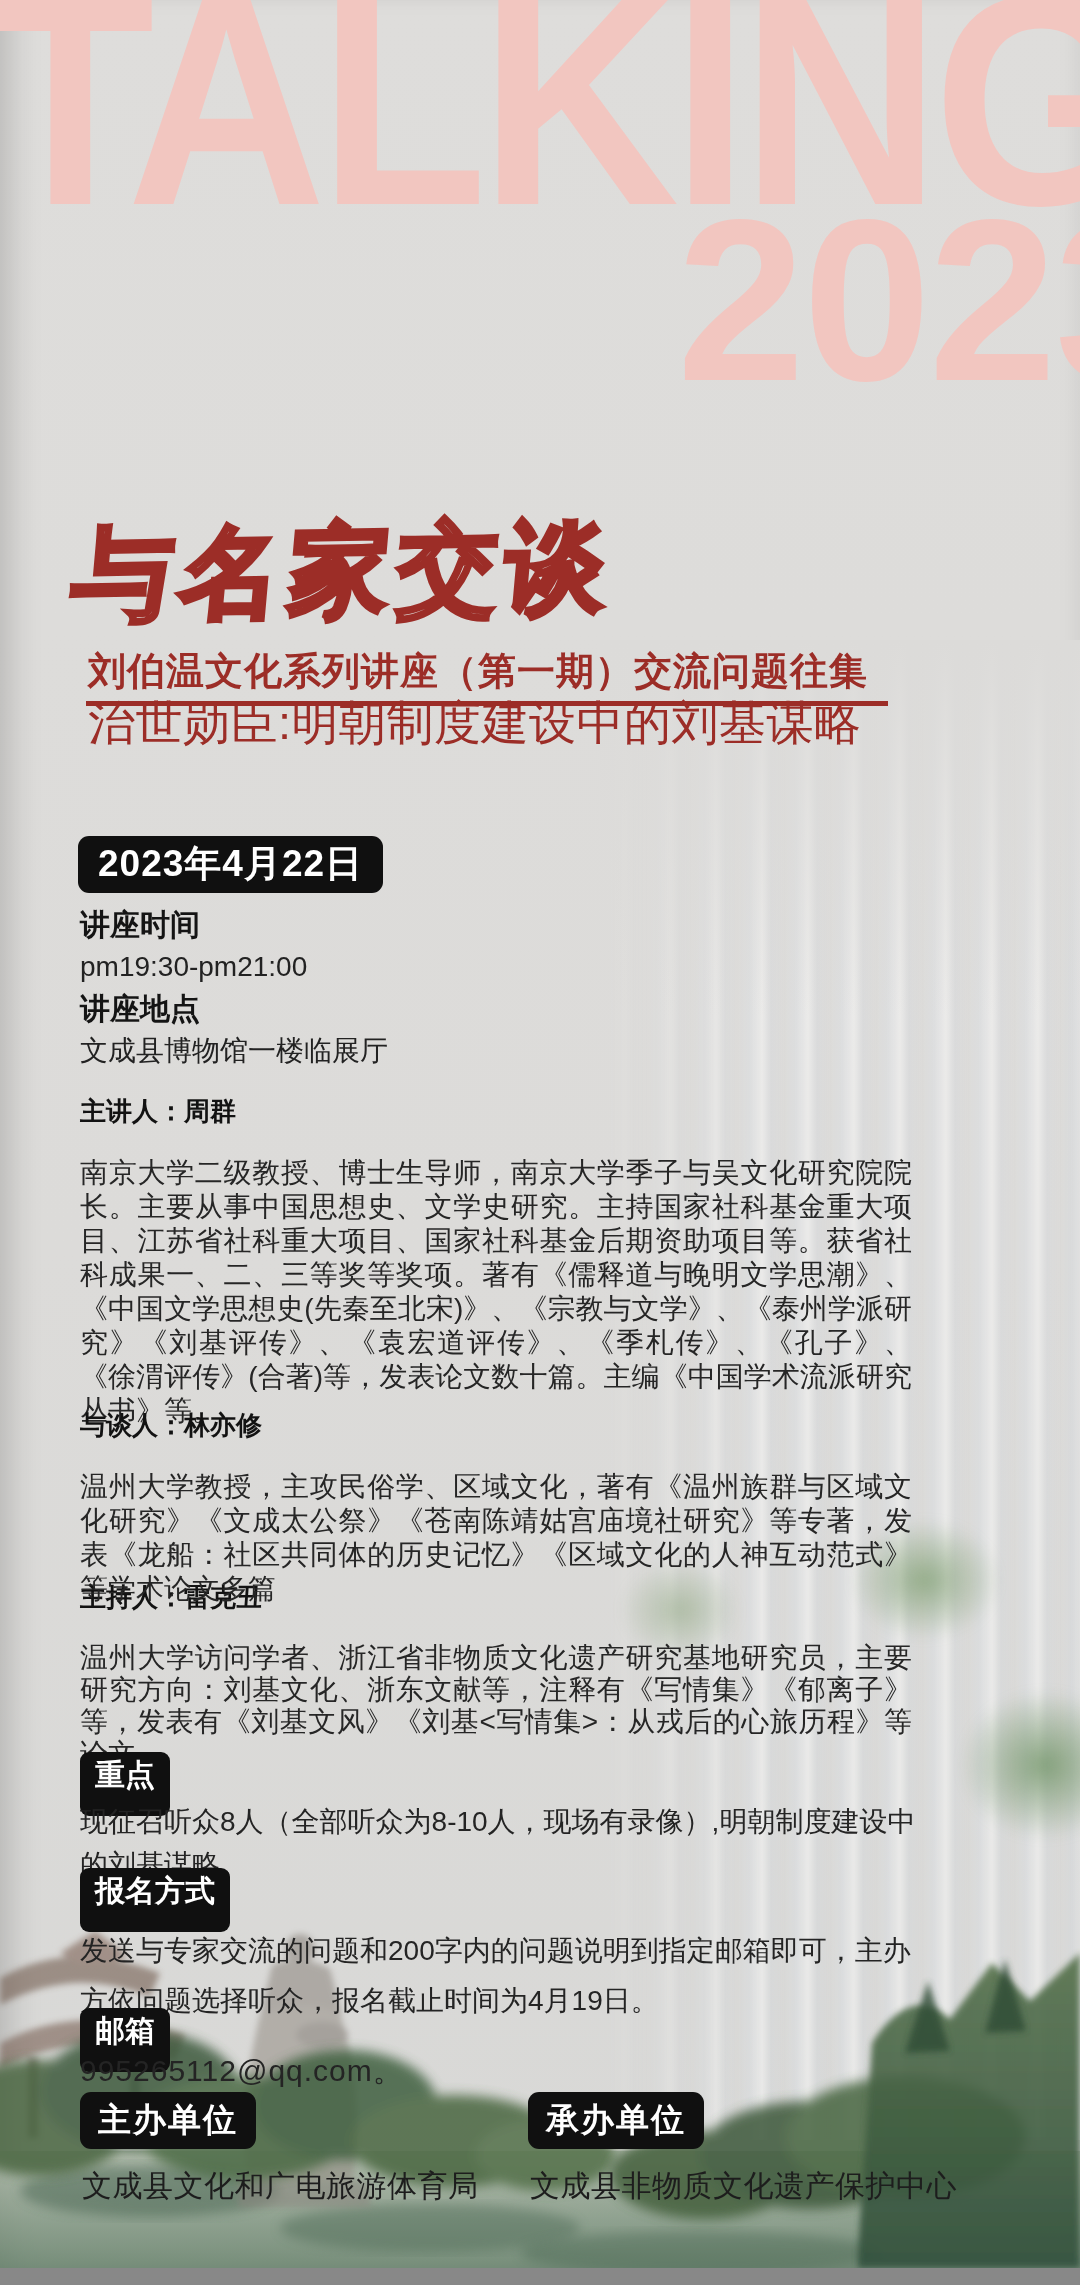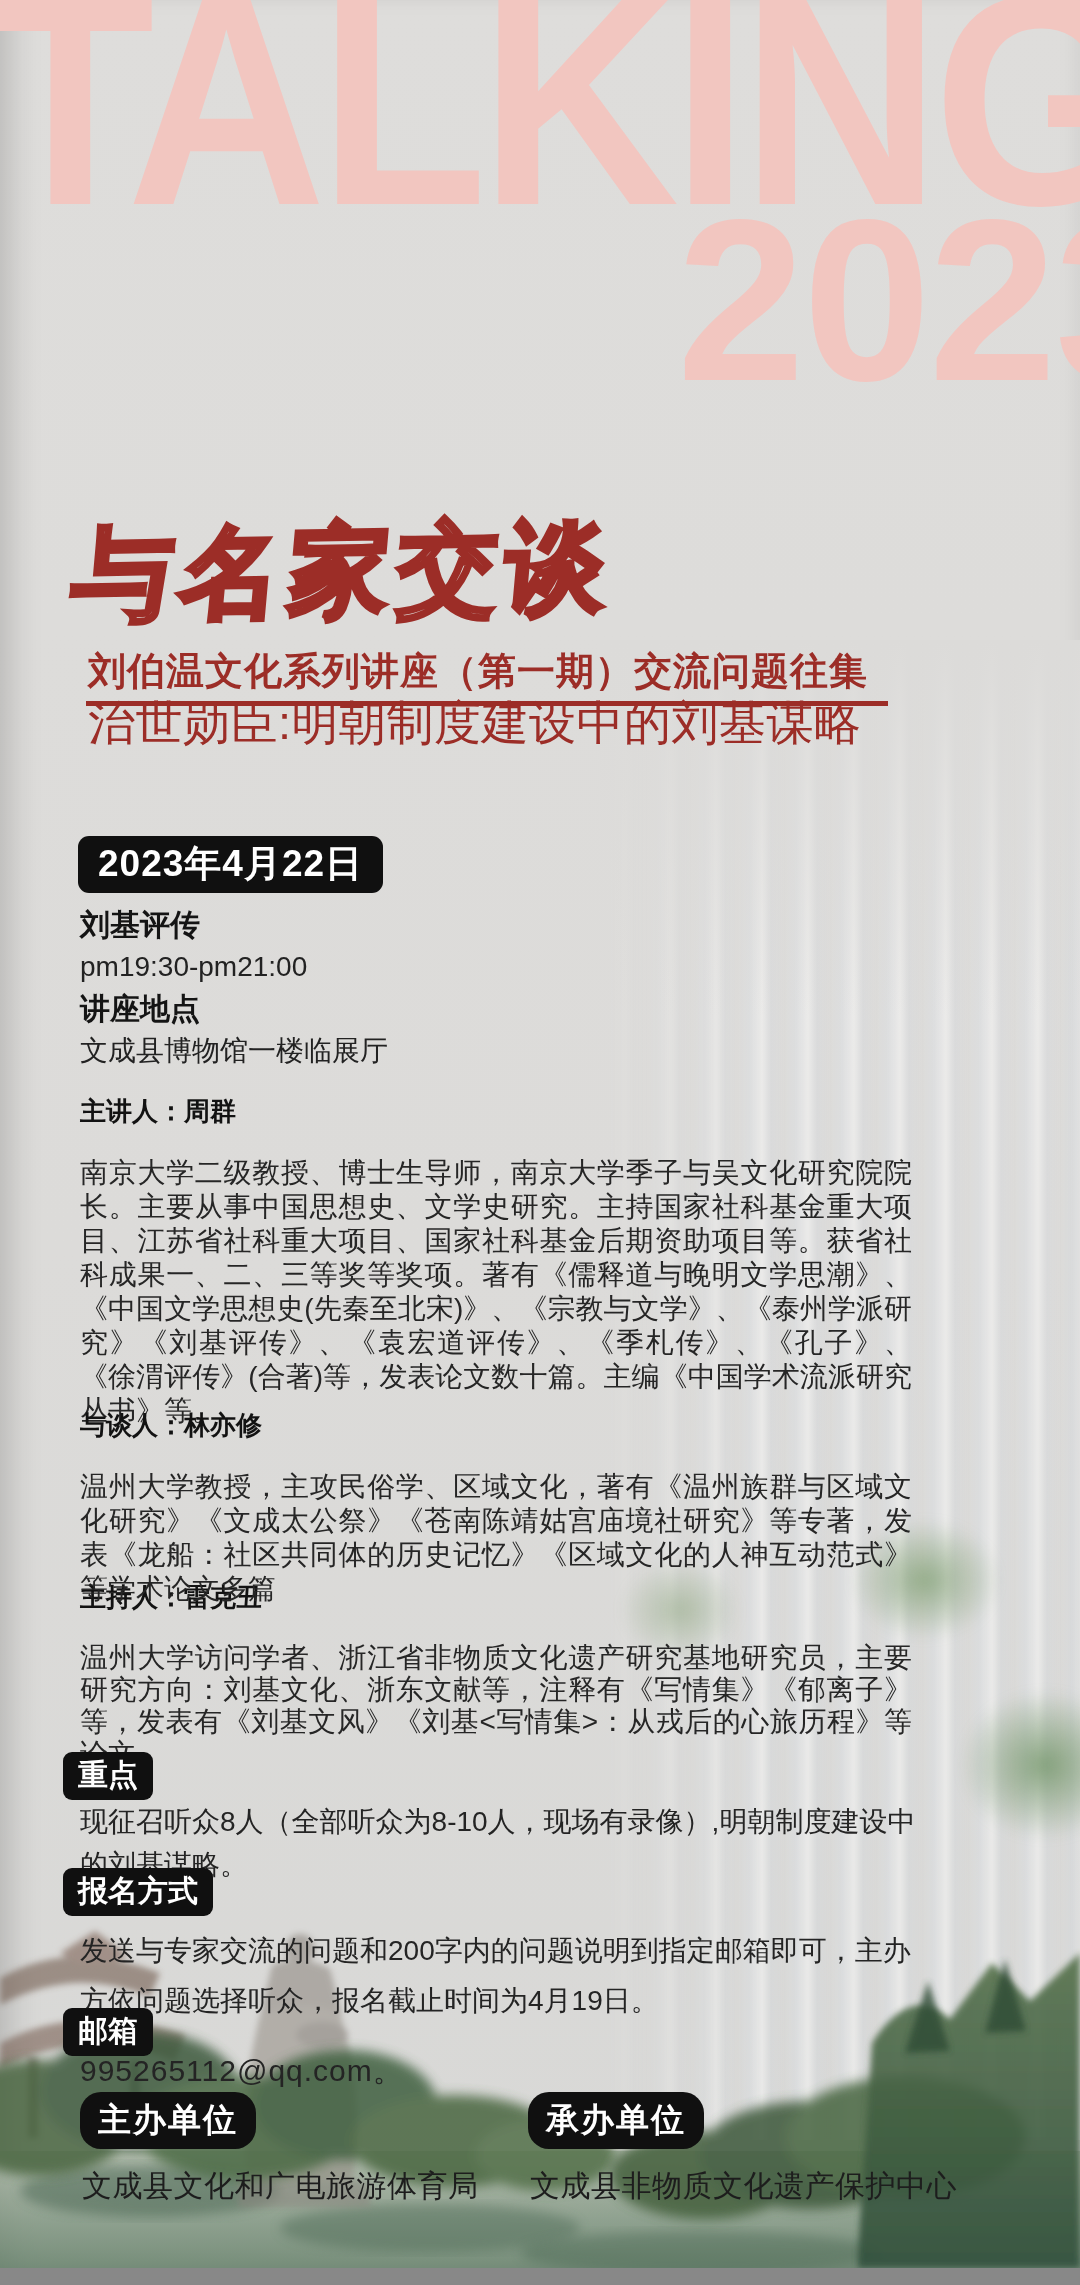--- a/index.html
+++ b/index.html
@@ -80,30 +80,30 @@
   .info .label{font-size:30px;font-weight:800;line-height:42px;color:#141414;}
   .info .value{font-size:28px;line-height:42px;color:#222;}
   
   .person{position:absolute;left:80px;width:832px;color:#1c1c1c;}
   .person .role{font-size:26px;font-weight:800;color:#121212;line-height:1.2;}
   .person .bio{position:absolute;left:0;font-size:28px;color:#262626;text-align:justify;margin-top:16px;}
   .p1{top:1096px;} .p1 .bio{top:44px;line-height:34px;}
   .p2{top:1410px;} .p2 .bio{top:44px;line-height:34px;}
   .p3{top:1582px;} .p3 .bio{top:44px;line-height:32px;}
   
-  .notice-badge{position:absolute;left:63px;font-size:30px;padding:8px 15px 10px;}
+  .notice-badge{position:absolute;left:80px;font-size:30px;padding:8px 15px 26px;}
   .nb1{top:1752px;} .nb2{top:1868px;} .nb3{top:2008px;}
   .notice-text{position:absolute;left:80px;width:848px;font-size:28px;color:#242424;}
   .nt1{top:1800px;line-height:43px;}
   .nt2{top:1926px;line-height:50px;}
   .nt3{top:2054px;line-height:34px;font-size:30px;letter-spacing:1px;}
   
   .org{position:absolute;top:2092px;width:440px;}
   .org.host{left:80px;} .org.undertaker{left:528px;}
-  .org .org-badge{font-size:33px;padding:11px 18px 13px;border-radius:21px;letter-spacing:2px;}
+  .org .org-badge{font-size:33px;padding:11px 18px 13px;border-radius:11px;letter-spacing:2px;}
   .org .org-name{position:absolute;top:74px;left:2px;font-size:30px;color:#1d1d1d;white-space:nowrap;letter-spacing:.5px;}
   
   .scenery{position:absolute;left:0;bottom:0;width:1080px;height:345px;pointer-events:none;}
 </style>
 </head>
 <body>
 
 <div id="poster">
 
   <div class="talking">TALKING</div>
@@ -177,21 +177,21 @@
   </svg>
 
   <div class="headline">与名家交谈</div>
   <div class="series-subtitle">刘伯温文化系列讲座（第一期）交流问题往集</div>
   <div class="red-underline"></div>
   <div class="lecture-title">治世勋臣:明朝制度建设中的刘基谋略</div>
 
   <div class="badge date-badge">2023年4月22日</div>
 
   <div class="info">
-    <div class="label">刘基评传</div>
+    <div class="label">讲座时间</div>
     <div class="value">pm19:30-pm21:00</div>
     <div class="label">讲座地点</div>
     <div class="value">文成县博物馆一楼临展厅</div>
   </div>
 
   <div class="person p1">
     <div class="role">主讲人：周群</div>
     <div class="bio">南京大学二级教授、博士生导师，南京大学季子与吴文化研究院院长。主要从事中国思想史、文学史研究。主持国家社科基金重大项目、江苏省社科重大项目、国家社科基金后期资助项目等。获省社科成果一、二、三等奖等奖项。著有《儒释道与晚明文学思潮》、《中国文学思想史(先秦至北宋)》、《宗教与文学》、《泰州学派研究》《刘基评传》、《袁宏道评传》、《季札传》、《孔子》、《徐渭评传》(合著)等，发表论文数十篇。主编《中国学术流派研究丛书》等。</div>
   </div>
   <div class="person p3">

